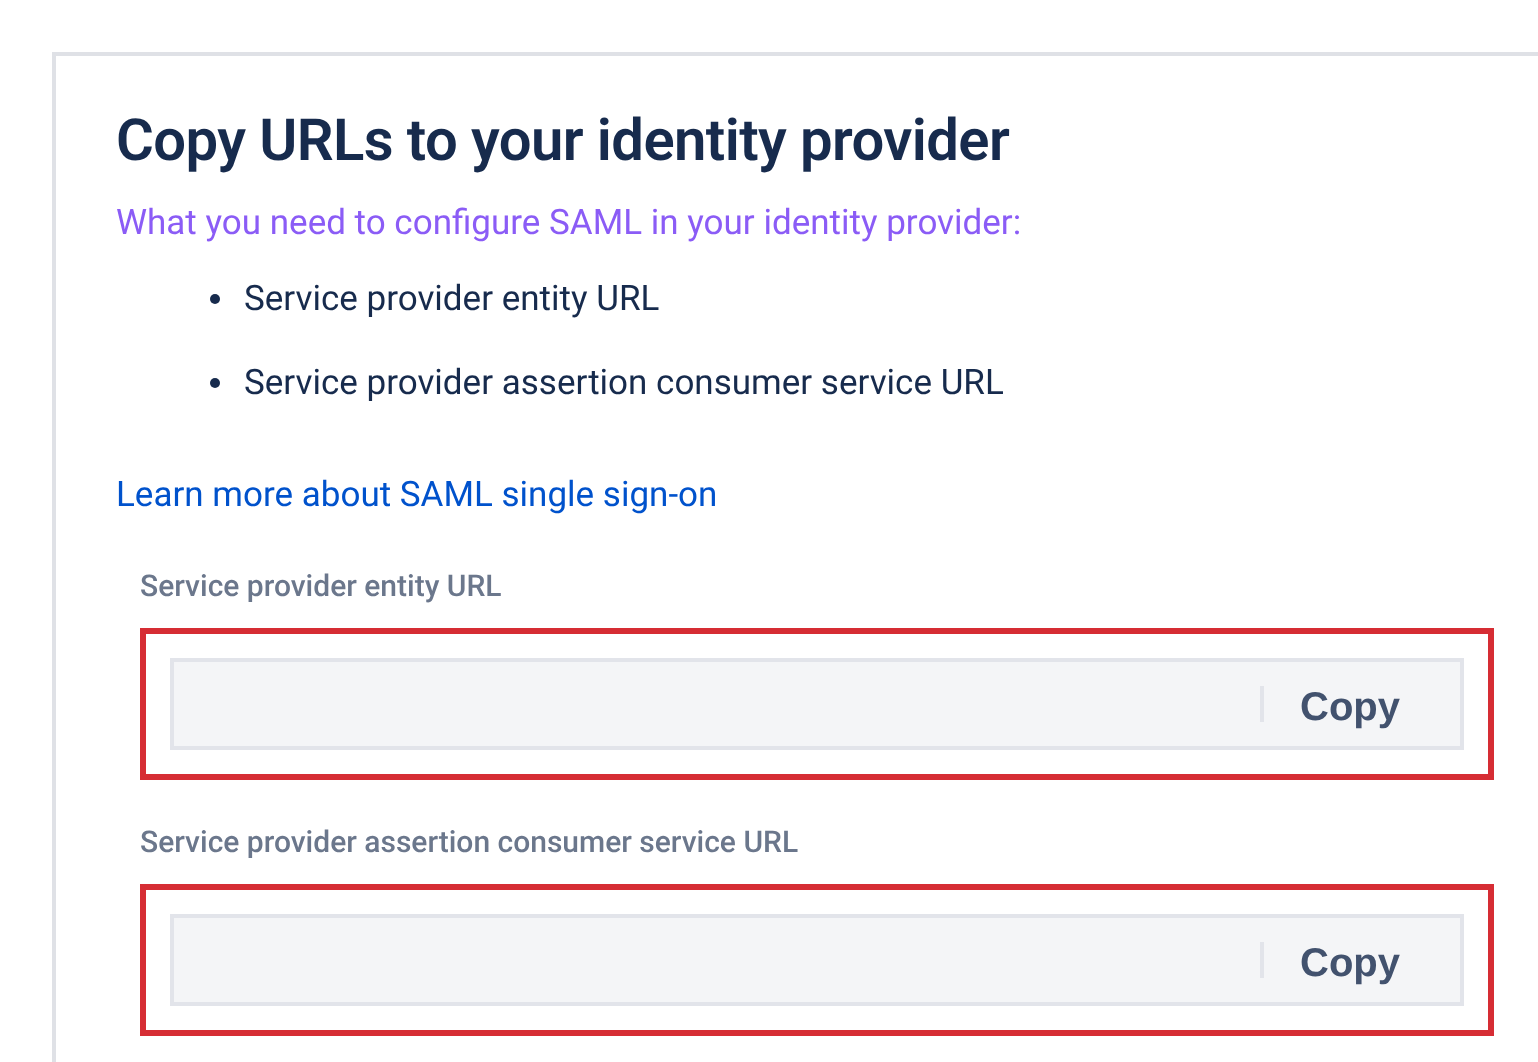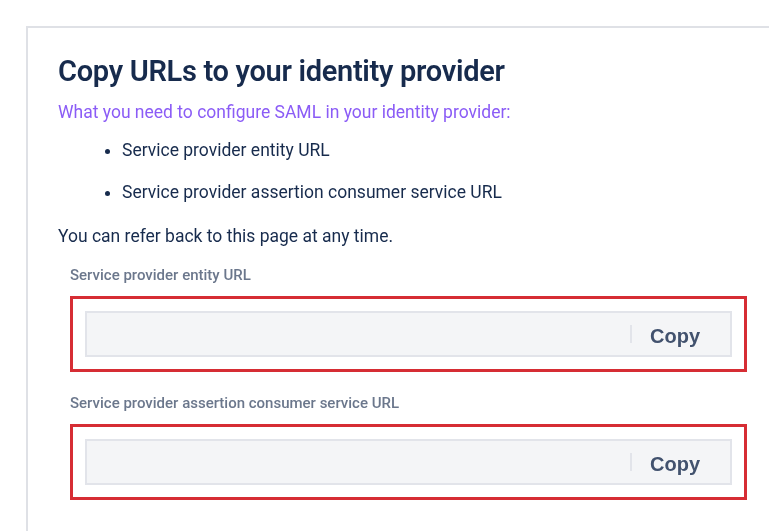--- a/index.html
+++ b/index.html
@@ -116,22 +116,22 @@
 
   <h1 class="title">Copy URLs to your identity provider</h1>
 
   <p class="intro">What you need to configure SAML in your identity provider:</p>
 
   <ul class="bullets">
     <li>Service provider entity URL</li>
     <li>Service provider assertion consumer service URL</li>
   </ul>
 
+  <a class="link">Learn more about SAML single sign-on</a>
 
-  <p class="note">You can refer back to this page at any time.</p>
 
   <div>
     <div class="field-label">Service provider entity URL</div>
     <div class="copy-field-wrap">
       <div class="copy-field">
         <input type="text" class="copy-input" readonly="" value="" style="">
         <button class="copy-button">Copy</button>
       </div>
     </div>
   </div>

